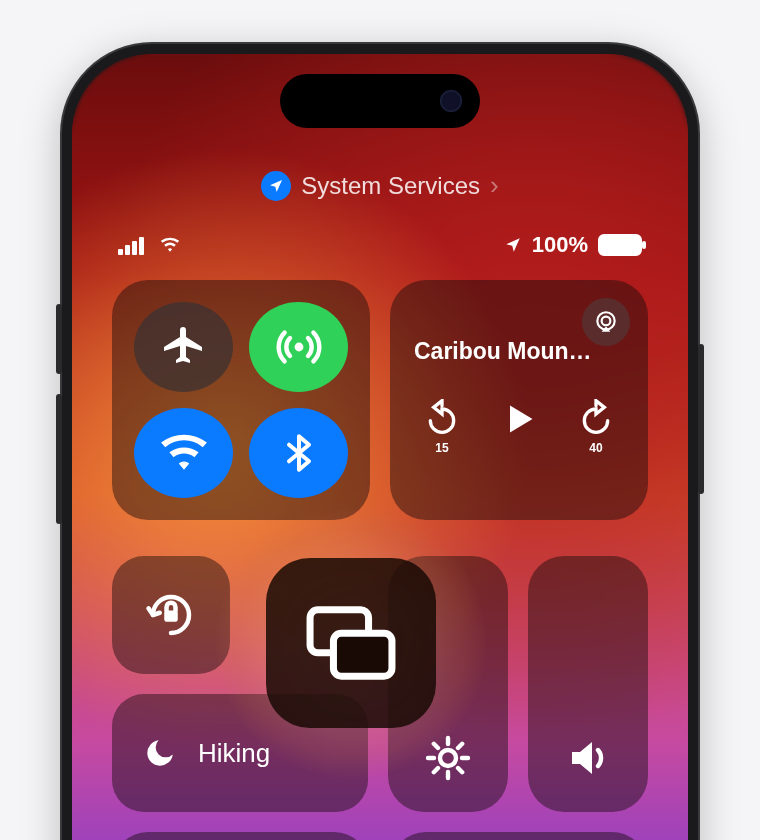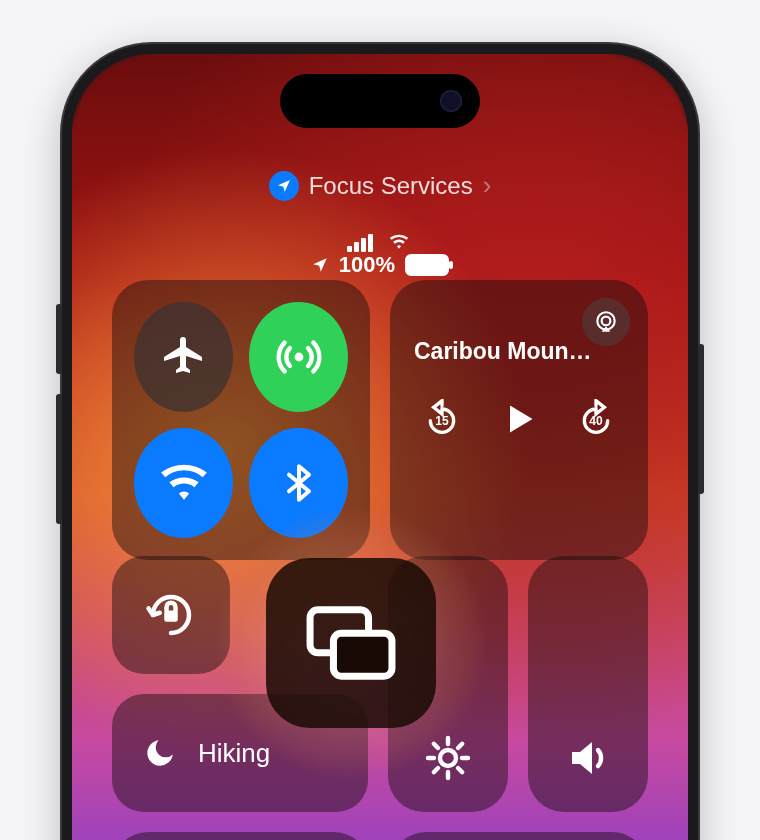--- a/index.html
+++ b/index.html
@@ -46,37 +46,37 @@
     display:flex; align-items:center; justify-content:center; gap:10px;
     color:rgba(255,255,255,.85); font-size:24px; z-index:30;
   }
   .loc-pill{
     width:30px;height:30px;border-radius:50%;background:#0a7aff;display:flex;align-items:center;justify-content:center;
   }
   .chev { color:rgba(255,255,255,.4); font-size:26px; }
   .status-bar{
     position:absolute; top:178px; left:0; right:0; padding:0 46px;
     display:flex; justify-content:space-between; align-items:center; color:#fff; z-index:30;
-    font-size:22px; font-weight:600;flex-direction:column;
+    font-size:22px; font-weight:600;
   }
   .status-left,.status-right{display:flex;align-items:center;gap:10px;}
   .battery{
     width:44px;height:22px;border:2px solid #fff;border-radius:6px;position:relative;background:#fff;
   }
   .battery::after{content:"";position:absolute;right:-6px;top:5px;width:4px;height:8px;background:#fff;border-radius:2px;}
   .grid{
     position:absolute; top:226px; left:40px; right:40px;
     display:grid; grid-template-columns:1fr 1fr; gap:20px; z-index:20;
   }
   .tile{
     background:rgba(20,10,10,.45);
     border-radius:36px;
     position:relative;
   }
-  .tile-lg{ height:280px; }
+  .tile-lg{ height:240px; }
   .conn-grid{
     width:100%;height:100%;display:grid;grid-template-columns:1fr 1fr;grid-template-rows:1fr 1fr;
     gap:16px; padding:22px;
   }
   .circ{
     border-radius:50%; display:flex;align-items:center;justify-content:center;
     color:#fff;
   }
   .circ-dark{background:rgba(60,50,50,.75);}
   .circ-green{background:#30d158;}
@@ -84,21 +84,21 @@
   .media{ padding:22px 24px; color:#fff; }
   .airplay-badge{
     position:absolute; top:18px; right:18px; width:48px;height:48px;border-radius:50%;
     background:rgba(80,60,60,.6);display:flex;align-items:center;justify-content:center;
   }
   .media-title{font-size:23px;font-weight:600;margin-top:36px;white-space:nowrap;overflow:hidden;text-overflow:ellipsis;max-width:200px;}
   .media-sub{font-size:22px;color:#d8915a;margin-top:2px;}
   .media-ctrls{display:flex;align-items:center;justify-content:space-between;margin-top:34px;padding:0 8px;}
   .skip{position:relative;width:40px;height:40px;display:flex;align-items:center;justify-content:center;}
   .skip svg{position:absolute;}
-  .skip-label{position:absolute;font-size:12px;font-weight:700;color:#fff;}
+  .skip-label{position:absolute;font-size:12px;font-weight:700;color:#fff;margin-top:27px;}
   .row2{
     position:absolute; top:502px; left:40px; right:40px;
     display:grid; grid-template-columns:118px 118px 1fr 1fr; gap:20px; z-index:20;
   }
   .tile-sm{height:118px;background:rgba(20,10,10,.45);border-radius:32px;display:flex;align-items:center;justify-content:center;color:#fff;}
   .slider{
     height:256px;background:rgba(20,10,10,.45);border-radius:36px;
     display:flex;align-items:flex-end;justify-content:center;padding-bottom:30px;color:#fff;
   }
   .row3{
@@ -138,21 +138,21 @@
     <div class="notch">
       <div class="cam"></div>
     </div>
 
     <div class="breadcrumb">
       <span class="loc-pill">
         <svg width="16" height="16" viewBox="0 0 24 24" fill="#fff">
             <path d="M3 11 21 3l-8 18-2-8-8-2z"></path>
           </svg>
       </span>
-      <span>Focus Services</span>
+      <span>System Services</span>
       <span class="chev">›</span>
     </div>
 
     <div class="status-bar">
       <div class="status-left">
         <span>
           <svg width="28" height="20" viewBox="0 0 28 20" fill="#fff">
               <rect x="0" y="14" width="5" height="6" rx="1"></rect>
               <rect x="7" y="10" width="5" height="10" rx="1"></rect>
               <rect x="14" y="6" width="5" height="14" rx="1"></rect>

